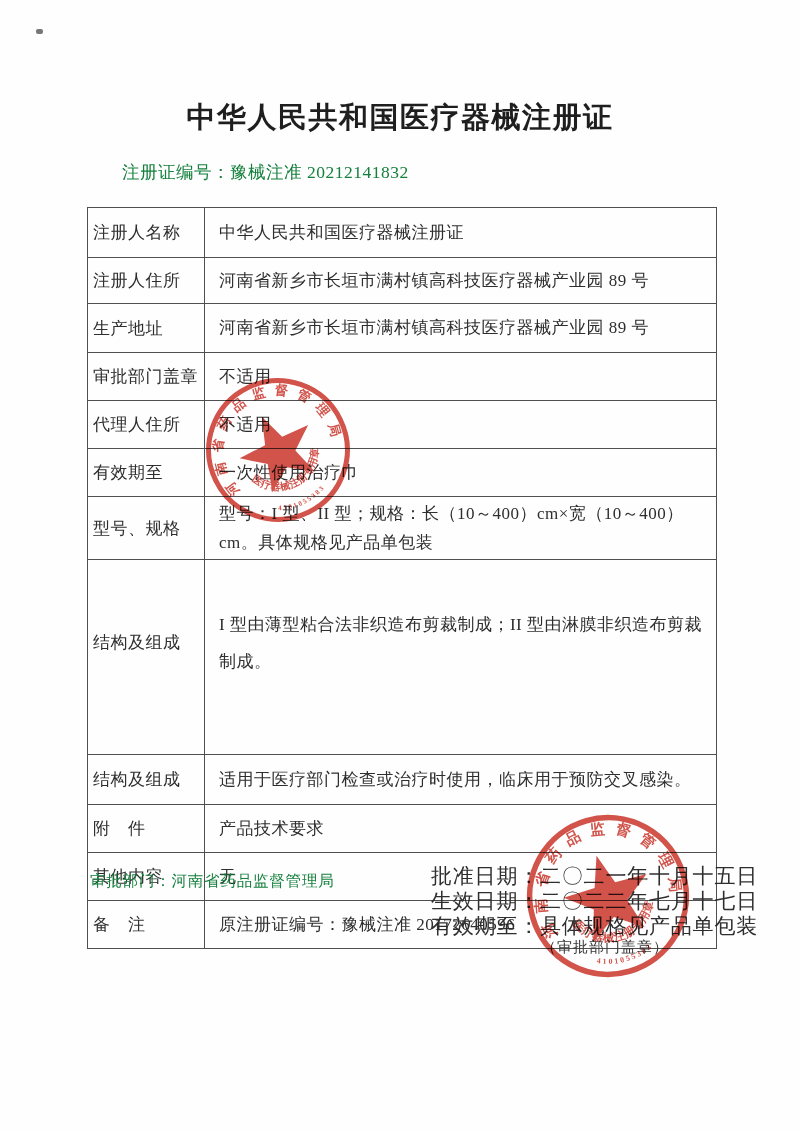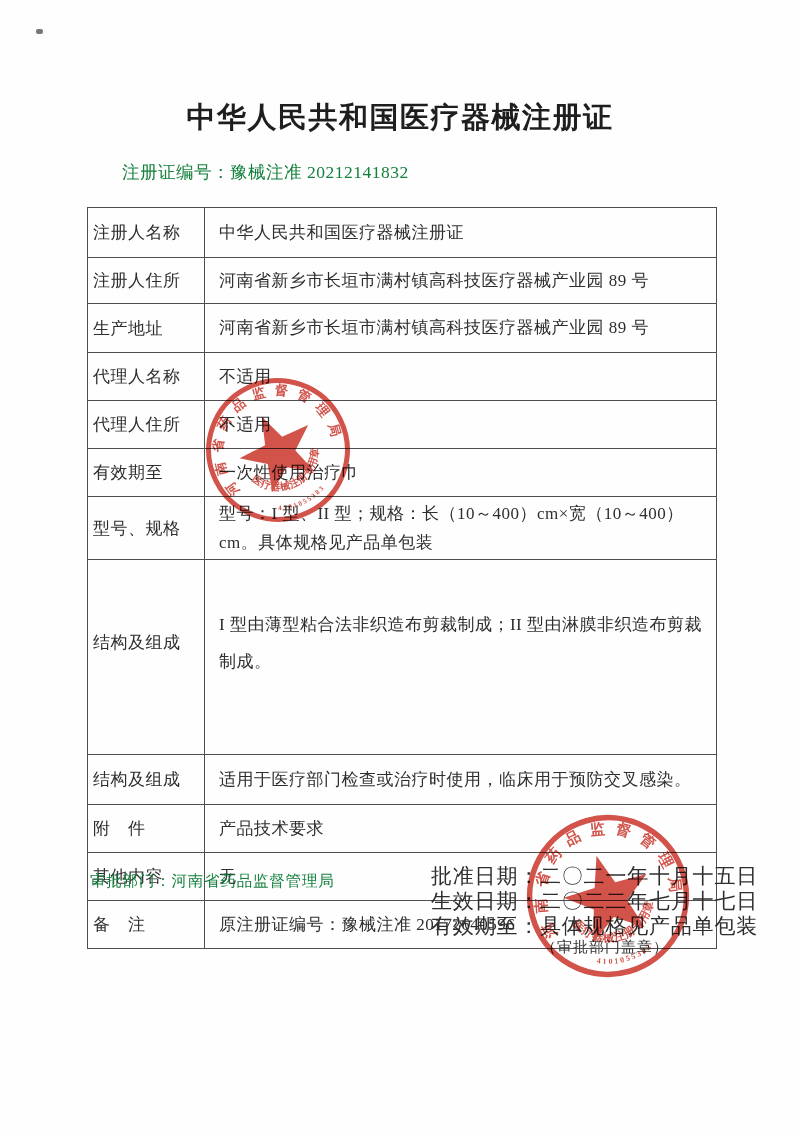--- a/index.html
+++ b/index.html
@@ -66,21 +66,21 @@
       </tr>
       <tr class="r1">
         <td class="lbl">注册人住所</td>
         <td class="val">河南省新乡市长垣市满村镇高科技医疗器械产业园 89 号</td>
       </tr>
       <tr class="r2">
         <td class="lbl">生产地址</td>
         <td class="val">河南省新乡市长垣市满村镇高科技医疗器械产业园 89 号</td>
       </tr>
       <tr class="r3">
-        <td class="lbl">代理人名称</td>
+        <td class="lbl">审批部门盖章</td>
         <td class="val">不适用</td>
       </tr>
       <tr class="r4">
         <td class="lbl">代理人住所</td>
         <td class="val">不适用</td>
       </tr>
       <tr class="r5">
         <td class="lbl">有效期至</td>
         <td class="val">一次性使用治疗巾</td>
       </tr>

